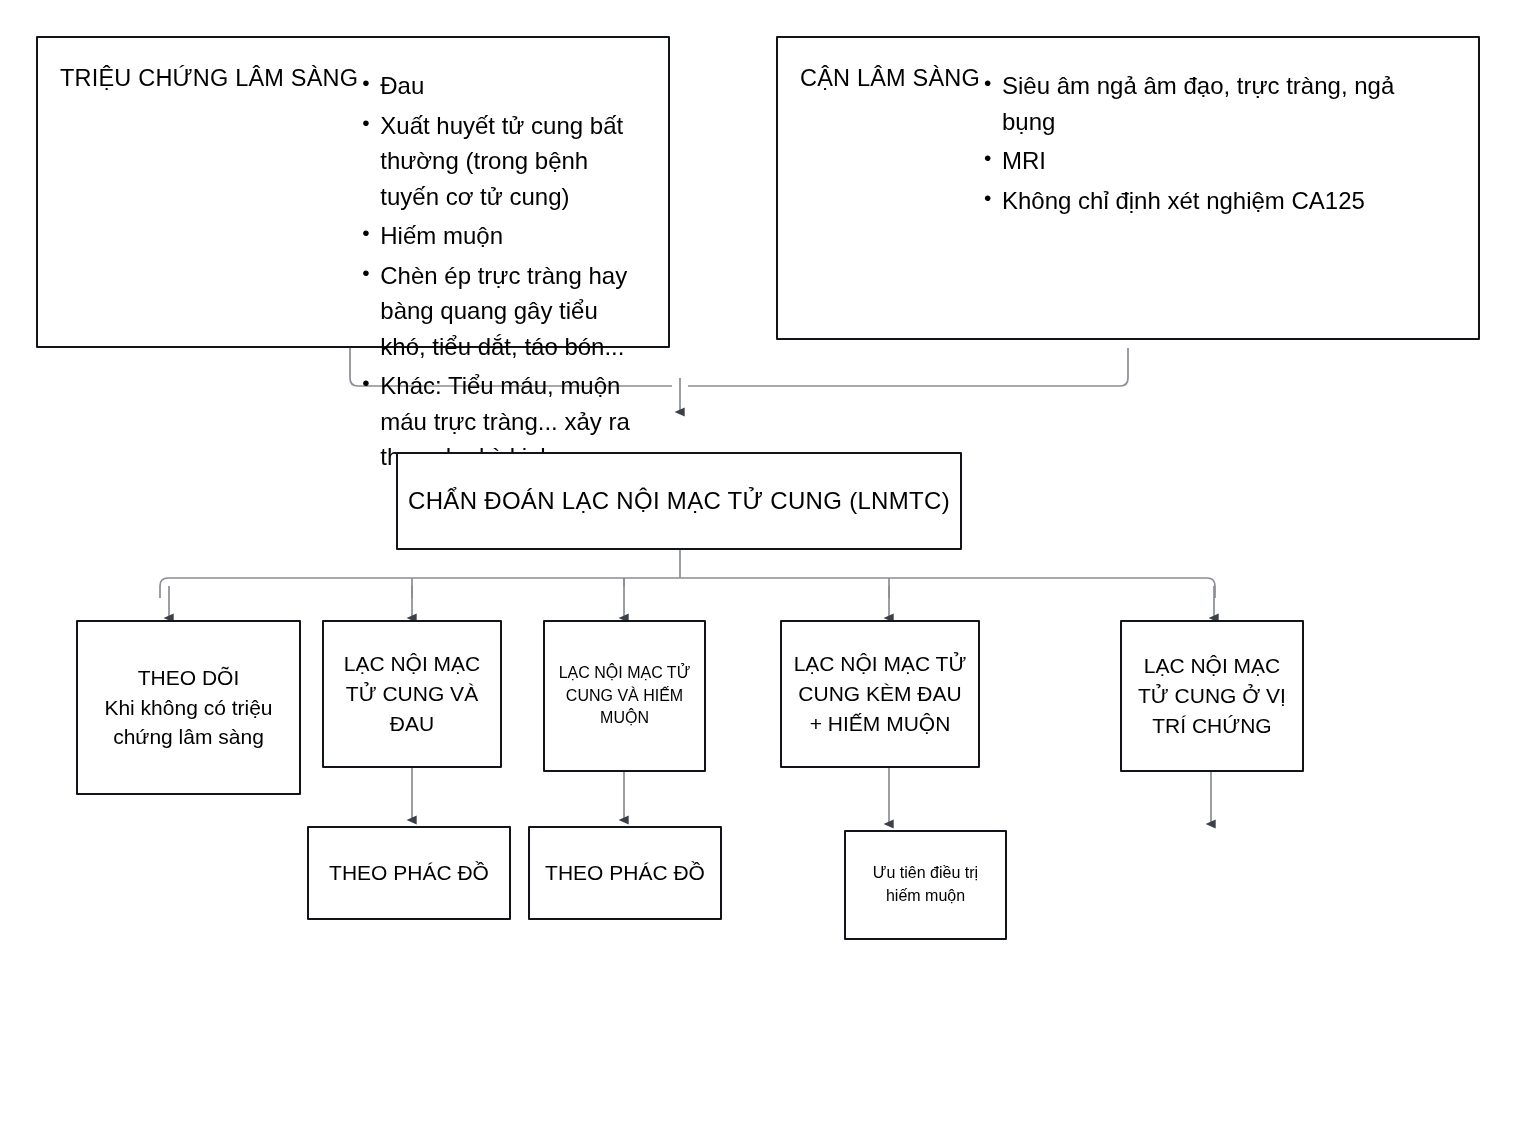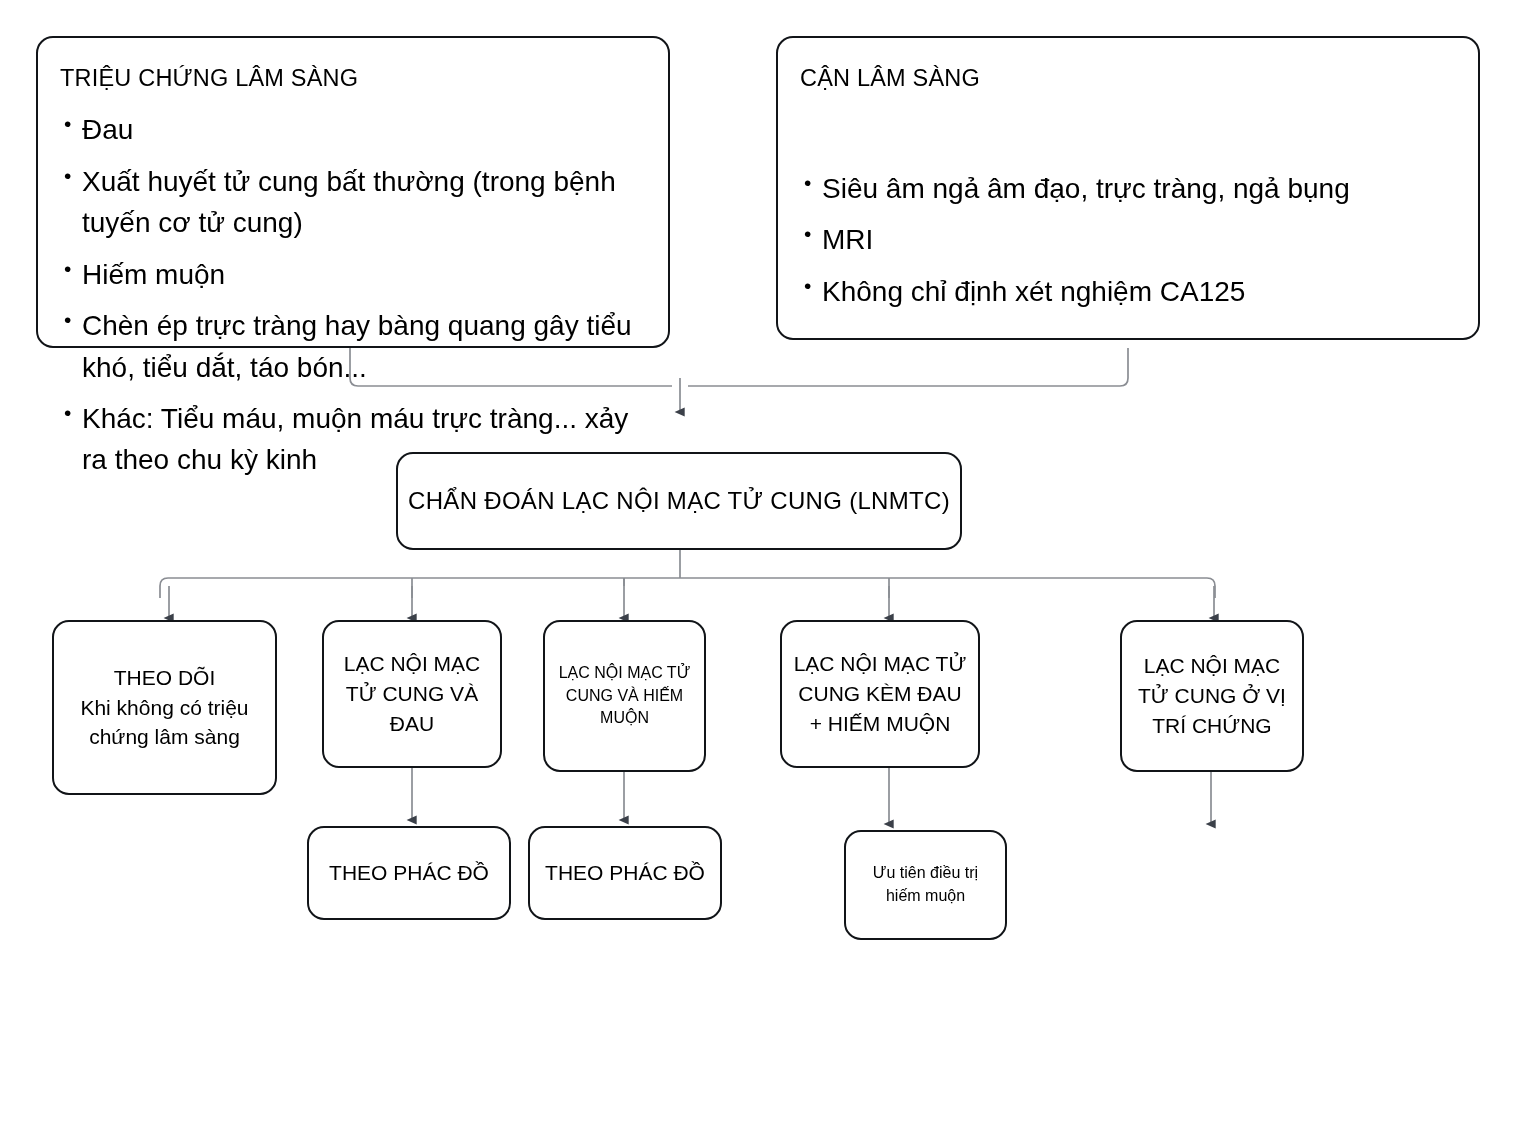--- a/index.html
+++ b/index.html
@@ -25,23 +25,23 @@
     width: 1520px;
     height: 1125px;
     pointer-events: none;
   }
   
   .node {
     position: absolute;
     box-sizing: border-box;
     background: #ffffff;
     border: 2.6px solid #111418;
-    border-radius: 17px;
+    border-radius: 1px;
     display: flex;
-    flex-direction: column;
+    flex-direction: row;
     justify-content: center;
   }
   .node.center-text {
     align-items: center;
     text-align: center;
   }
   
   .panel {
     padding: 26px 26px 26px 22px;
     justify-content: flex-start;
@@ -57,23 +57,23 @@
     justify-content: space-between;
   }
   .bullets {
     list-style: none;
     margin: 0;
     padding: 0;
   }
   .bullets li {
     position: relative;
     padding-left: 22px;
-    font-size: 28px;
+    font-size: 24px;
     line-height: 1.48;
-    margin-top: 10px;
+    margin-top: 4px;
   }
   .bullets li::before {
     content: "\2022";
     position: absolute;
     left: 4px;
     top: -1px;
     font-size: 21px;
     line-height: 1.52;
   }
   
@@ -159,21 +159,21 @@
       <li>Siêu âm ngả âm đạo, trực tràng, ngả bụng</li>
       <li>MRI</li>
       <li>Không chỉ định xét nghiệm CA125</li>
     </ul>
   </div>
 
   <div class="node center-text" style="left:396px; top:452px; width:566px; height:98px;">
     <span class="diagnosis-label">CHẨN ĐOÁN LẠC NỘI MẠC TỬ CUNG (LNMTC)</span>
   </div>
 
-  <div class="node center-text" style="left:52px; top:620px; width:225px; height:175px;">
+  <div class="node center-text" style="left:76px; top:620px; width:225px; height:175px;">
     <div class="node-text">
       <span class="node-title">THEO DÕI</span>
       <span class="node-sub">Khi không có triệu chứng lâm sàng</span>
     </div>
   </div>
 
   <div class="node center-text" style="left:322px; top:620px; width:180px; height:148px;">
     <div class="node-text">
       <span class="node-title">LẠC NỘI MẠC TỬ CUNG VÀ ĐAU</span>
     </div>

